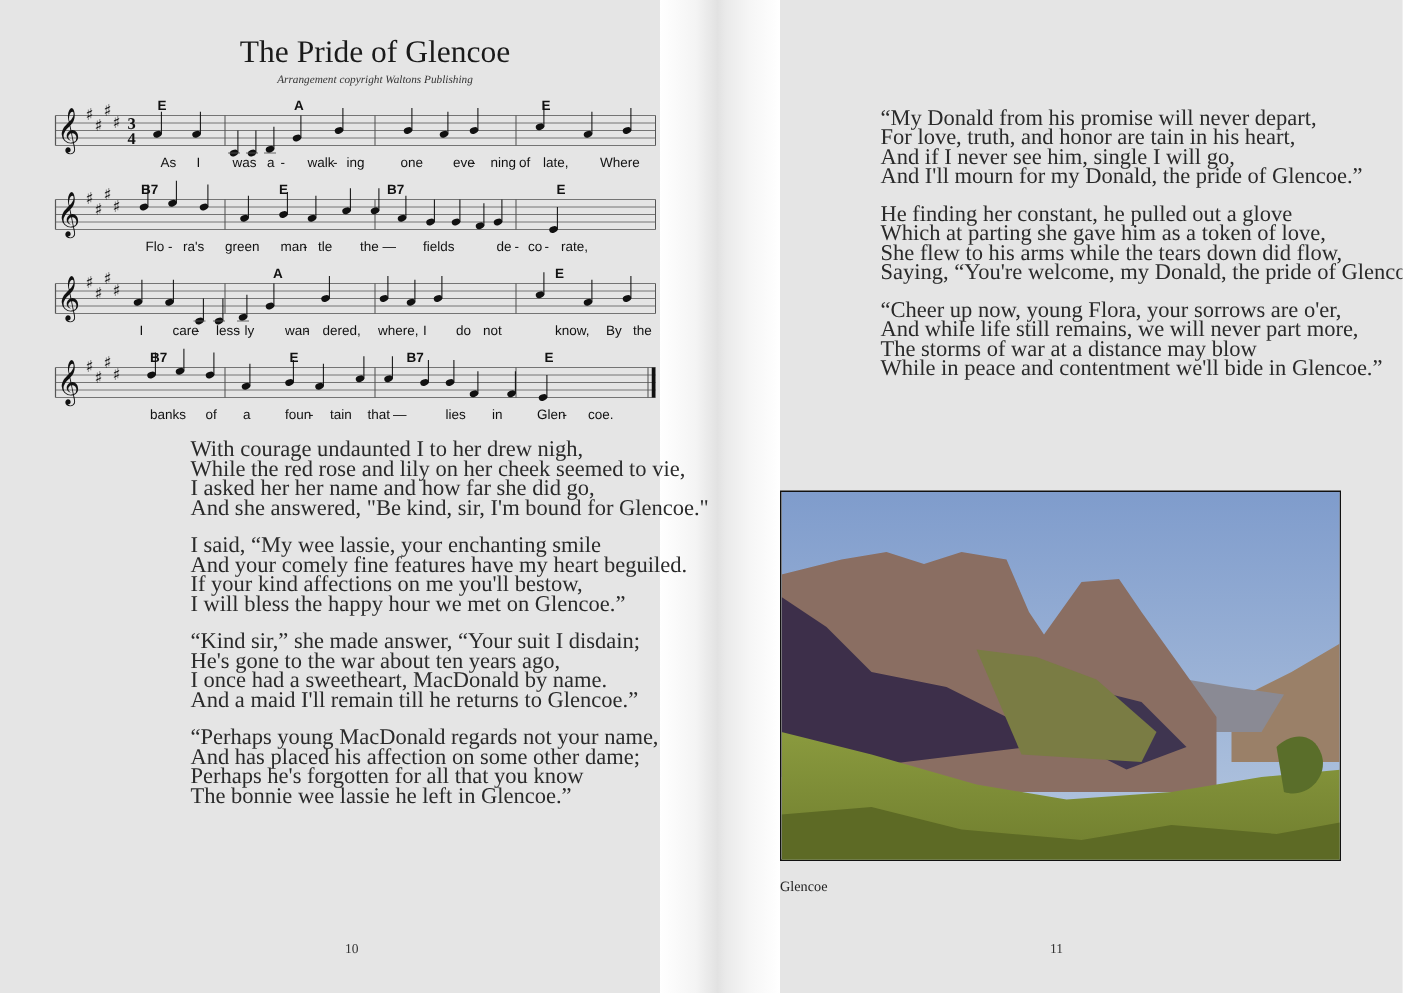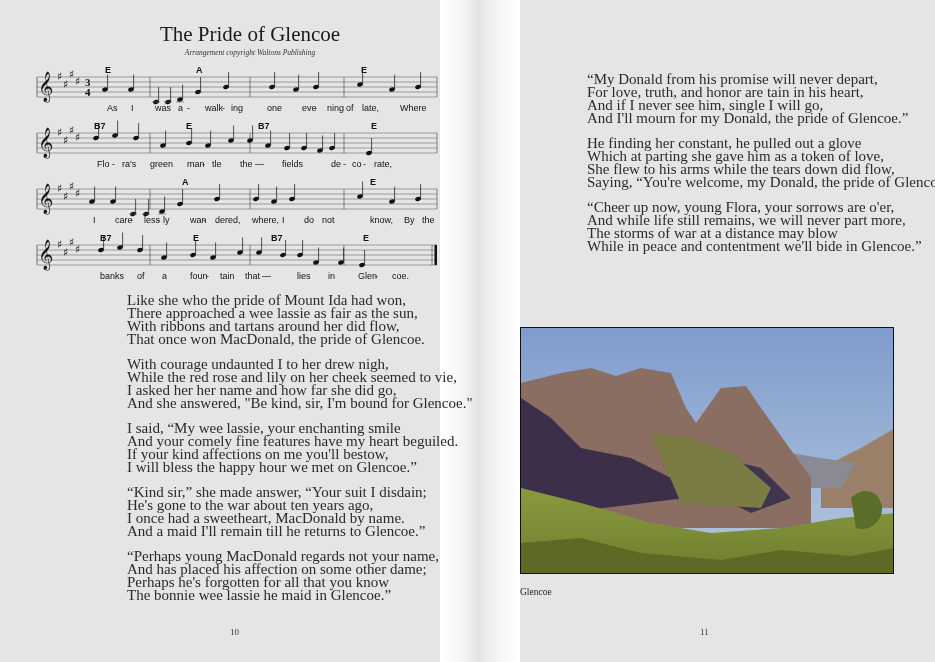--- a/index.html
+++ b/index.html
@@ -287,26 +287,20 @@
             <text x="328" y="279" class="lyric">in</text>
             <text x="358" y="279" class="lyric">Glen</text>
             <text x="375" y="279" class="lyric">-</text>
             <text x="392" y="279" class="lyric">coe.</text>
           </g>
         </g>
     </svg>
 
     <div class="verse" id="left-verses" style="left:127px; top:294px;">
         <div class="stanza">
-          <span class="line">Like she who the pride of Mount Ida had won,</span>
-          <span class="line">There approached a wee lassie as fair as the sun,</span>
-          <span class="line">With ribbons and tartans around her did flow,</span>
-          <span class="line">That once won MacDonald, the pride of Glencoe.</span>
-        </div>
-        <div class="stanza">
           <span class="line">With courage undaunted I to her drew nigh,</span>
           <span class="line">While the red rose and lily on her cheek seemed to vie,</span>
           <span class="line">I asked her her name and how far she did go,</span>
           <span class="line">And she answered, "Be kind, sir, I'm bound for Glencoe."</span>
         </div>
         <div class="stanza">
           <span class="line">I said, “My wee lassie, your enchanting smile</span>
           <span class="line">And your comely fine features have my heart beguiled.</span>
           <span class="line">If your kind affections on me you'll bestow,</span>
           <span class="line">I will bless the happy hour we met on Glencoe.”</span>
@@ -314,21 +308,21 @@
         <div class="stanza">
           <span class="line">“Kind sir,” she made answer, “Your suit I disdain;</span>
           <span class="line">He's gone to the war about ten years ago,</span>
           <span class="line">I once had a sweetheart, MacDonald by name.</span>
           <span class="line">And a maid I'll remain till he returns to Glencoe.”</span>
         </div>
         <div class="stanza">
           <span class="line">“Perhaps young MacDonald regards not your name,</span>
           <span class="line">And has placed his affection on some other dame;</span>
           <span class="line">Perhaps he's forgotten for all that you know</span>
-          <span class="line">The bonnie wee lassie he maid in Glencoe.”</span>
+          <span class="line">The bonnie wee lassie he left in Glencoe.”</span>
         </div>
       </div>
     <div class="page-num" style="left:230px; top:627px;">10</div>
   </div>
 
   <div class="page page-right">
     <div class="verse" id="right-verses" style="left:112px; top:73px;">
         <div class="stanza">
           <span class="line">“My Donald from his promise will never depart,</span>
           <span class="line">For love, truth, and honor are tain in his heart,</span>

